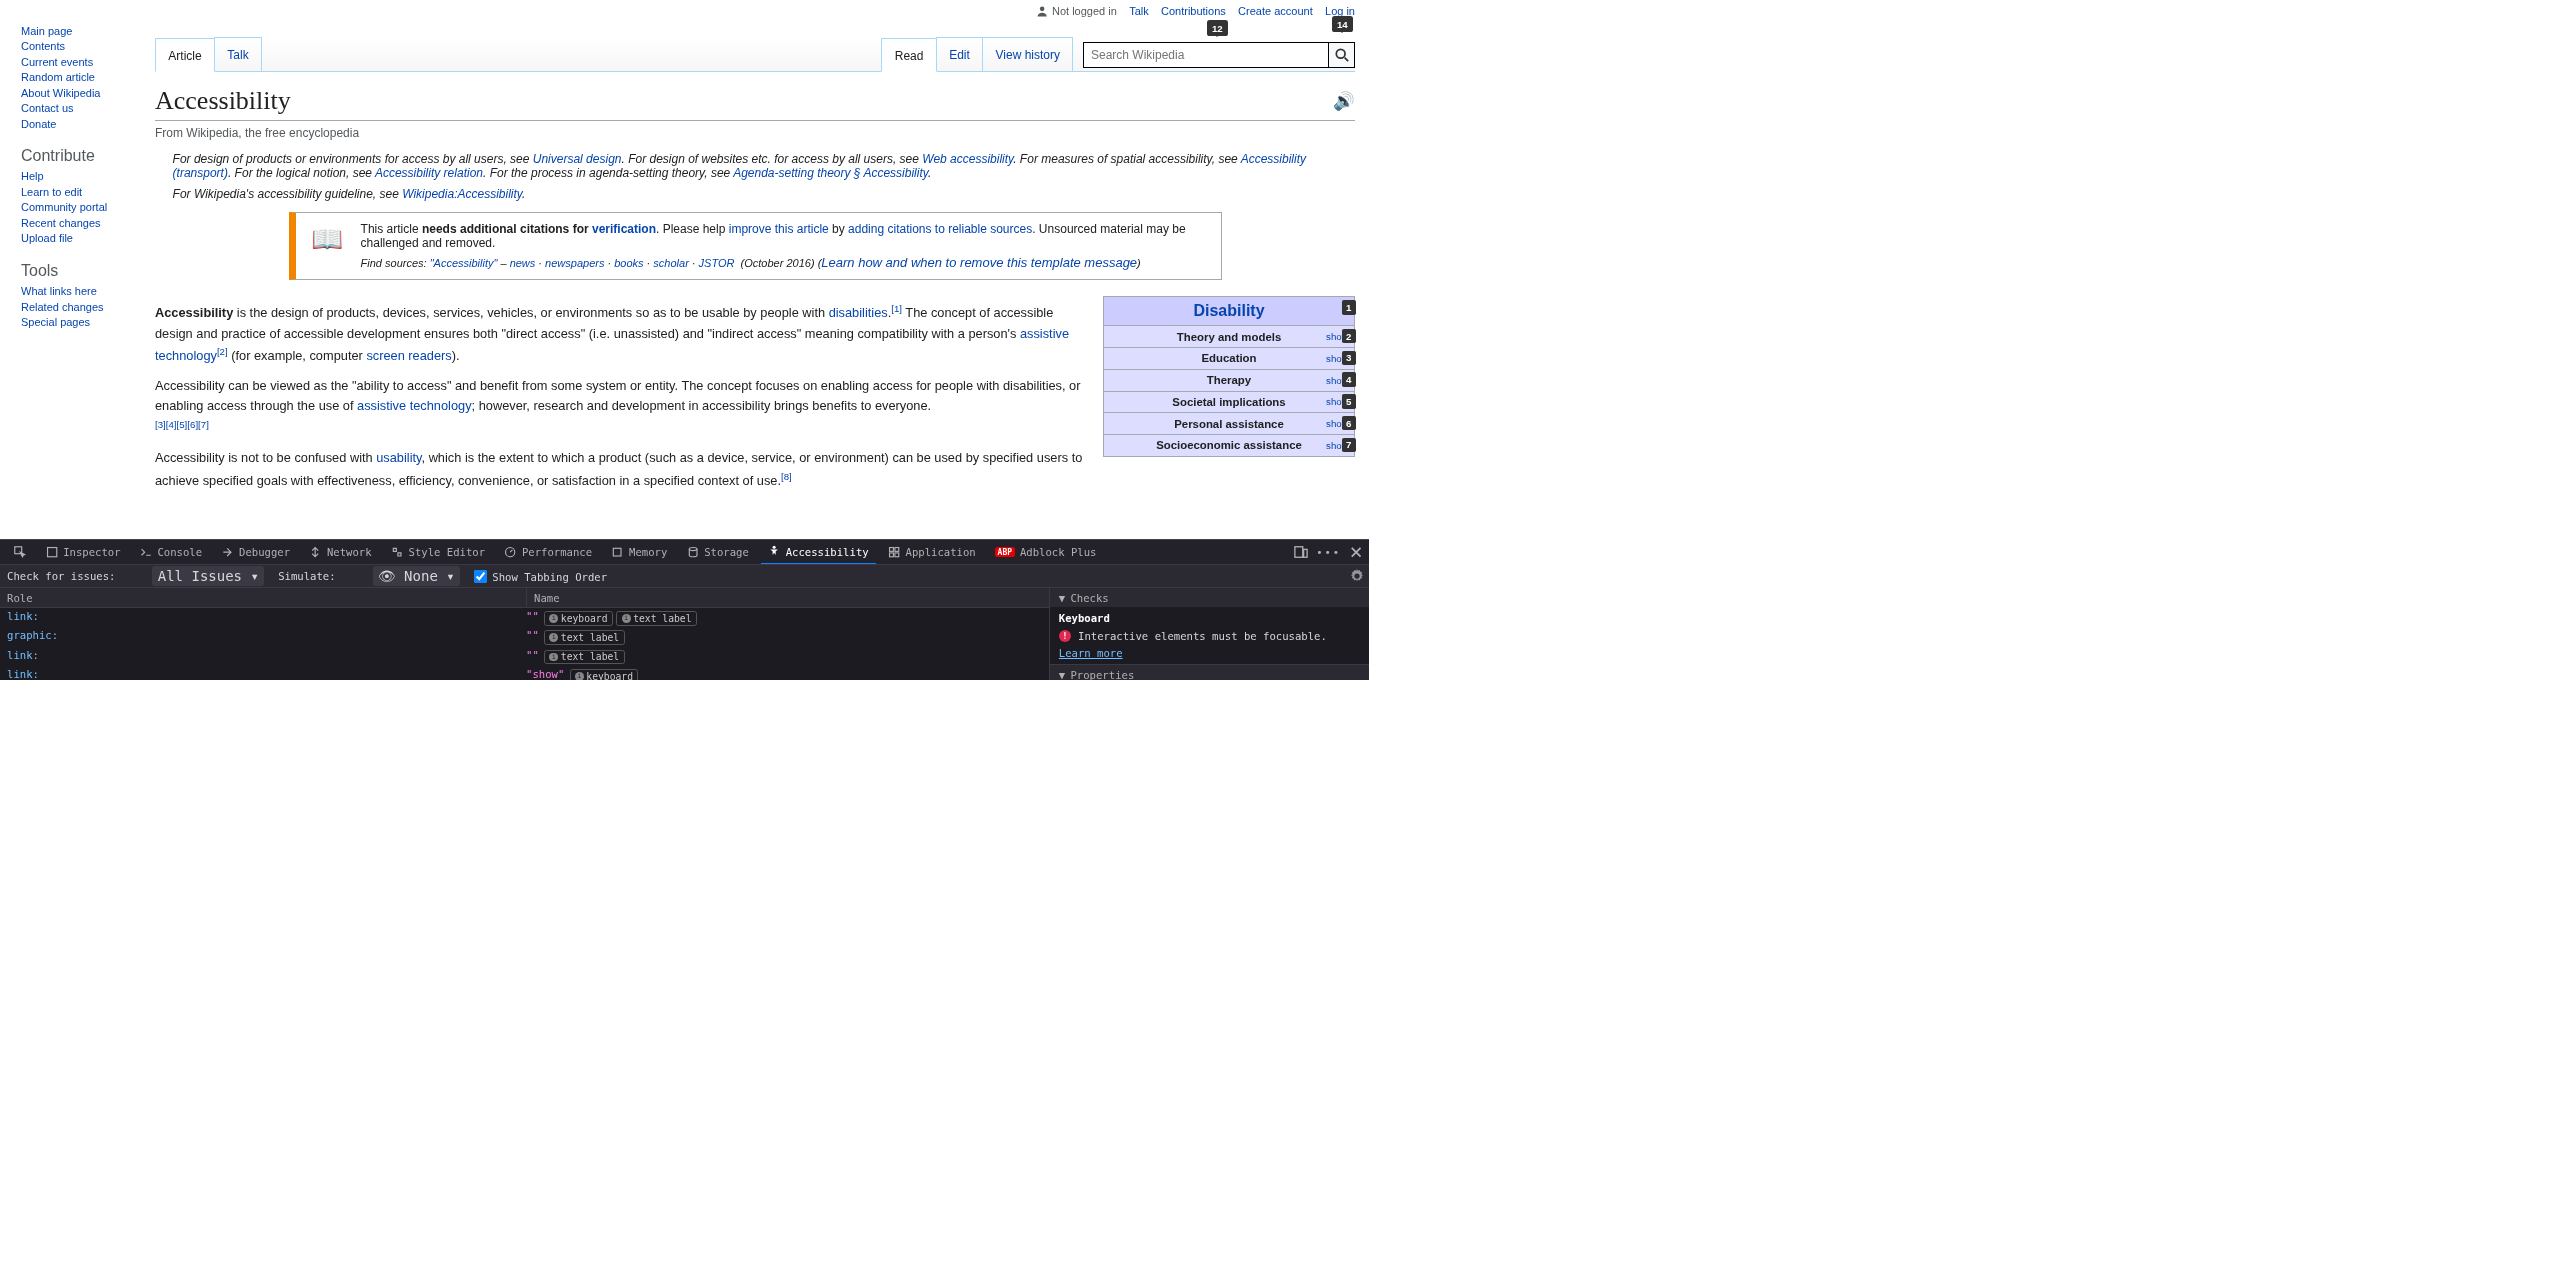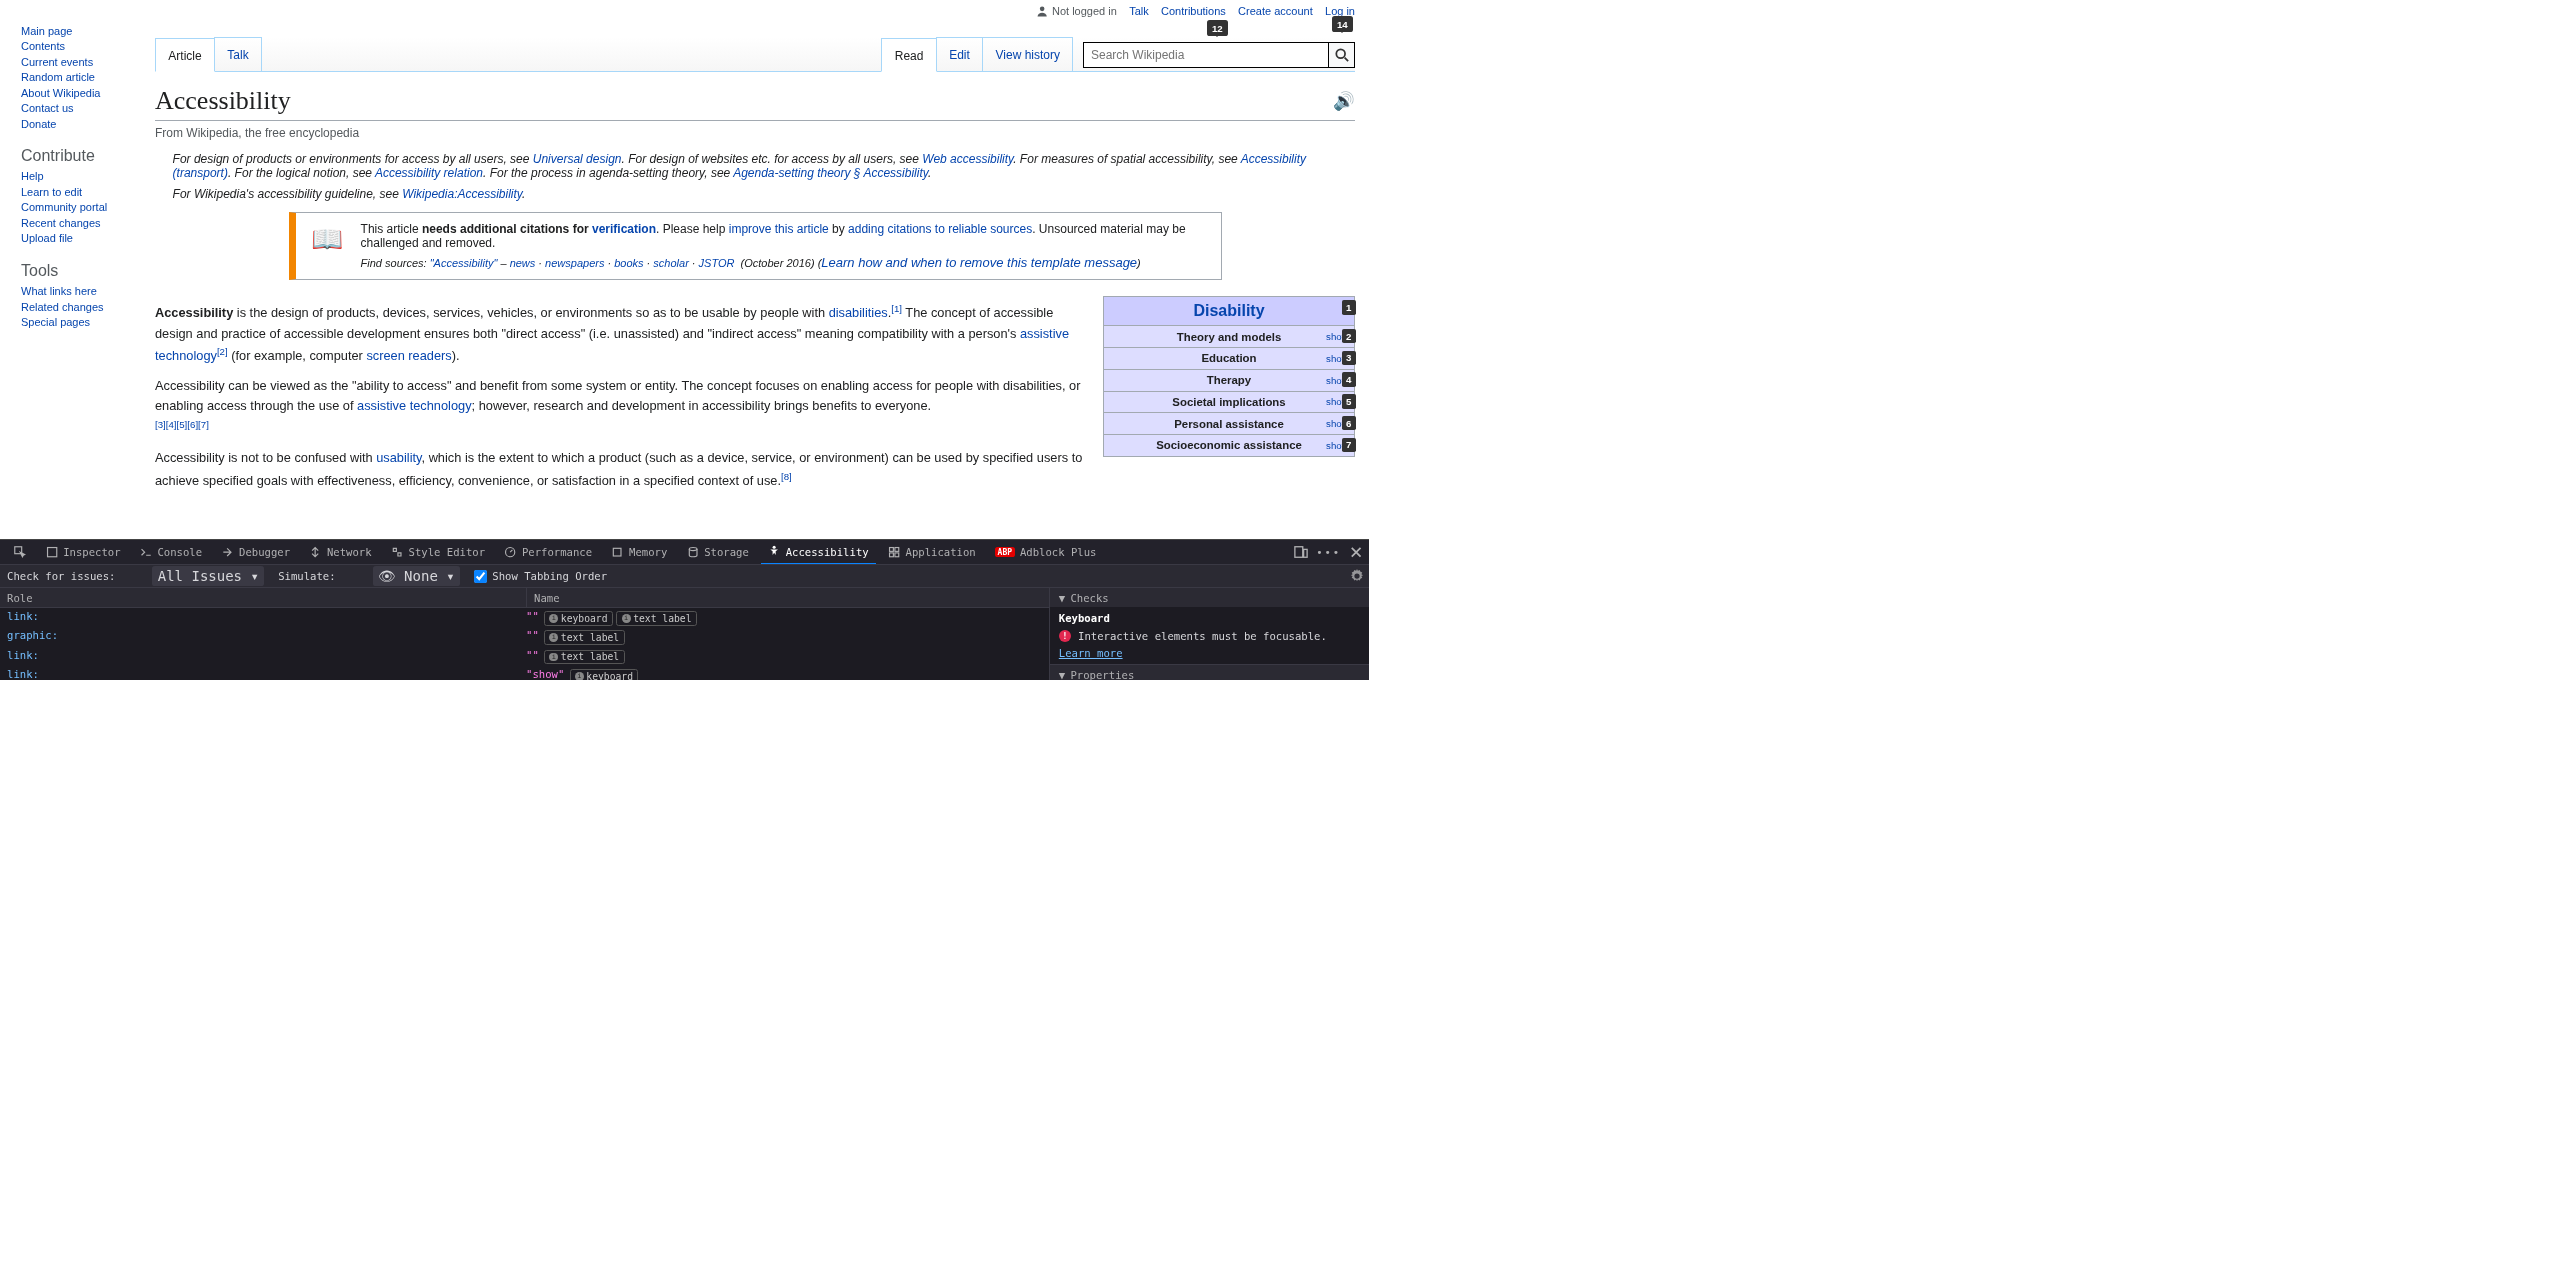--- a/index.html
+++ b/index.html
@@ -64,21 +64,21 @@
 
 
 .devtools { height: 141px; background: #1c1b22; color: #d7d7db; font-family: Menlo, monospace; font-size: 10.6px; display:flex; flex-direction:column; border-top:0.9px solid #444; }
 .dt-toolbar { display:flex; align-items:center; height: 25px; background:#23222b; border-bottom:0.9px solid #3a3944; gap:5.3px; padding:0 7px; }
 .dt-tab { display:flex; align-items:center; gap:5.3px; padding:0 7px; height:100%; color:#b1b1b3; cursor:pointer; }
 .dt-tab.active { color:#fff; border-bottom:1.8px solid #0a84ff; }
 .dt-tab svg { width:12.3px; height:12.3px; }
 .dt-right { margin-left:auto; display:flex; gap:8.8px; align-items:center; }
 .dt-subbar { display:flex; align-items:center; height:23px; background:#2b2a33; border-bottom:0.9px solid #3a3944; padding:0 7px; gap:14px; font-size:10.6px; }
 .dt-select { background:#3a3944; color:#d7d7db; padding:1.8px 5.3px; border-radius:2.6px; font-size:14px;margin-left:23px; }
-.dt-check { display:flex; align-items:center; gap:5.3px; }
+.dt-check { display:flex; align-items:flex-end; gap:5.3px; }
 .dt-check input { accent-color:#0a84ff; }
 .dt-body { display:flex; flex:1; overflow:hidden; }
 .dt-left { flex:1; overflow:auto; }
 .dt-rightpane { width:320px; border-left:0.9px solid #3a3944; overflow:auto; }
 .dt-header-row { display:flex; background:#2b2a33; border-bottom:0.9px solid #3a3944; font-size:10.6px; color:#b1b1b3; }
 .dt-col-role { width:526px; padding:3.5px 7px; }
 .dt-col-name { flex:1; padding:3.5px 7px; border-left:0.9px solid #3a3944; }
 .dt-row { display:flex; padding:1.8px 7px; font-size:10.6px; }
 .role { color:#75bfff; width:519px; }
 .nm { color:#ff7de9; margin-right:5.3px; }

